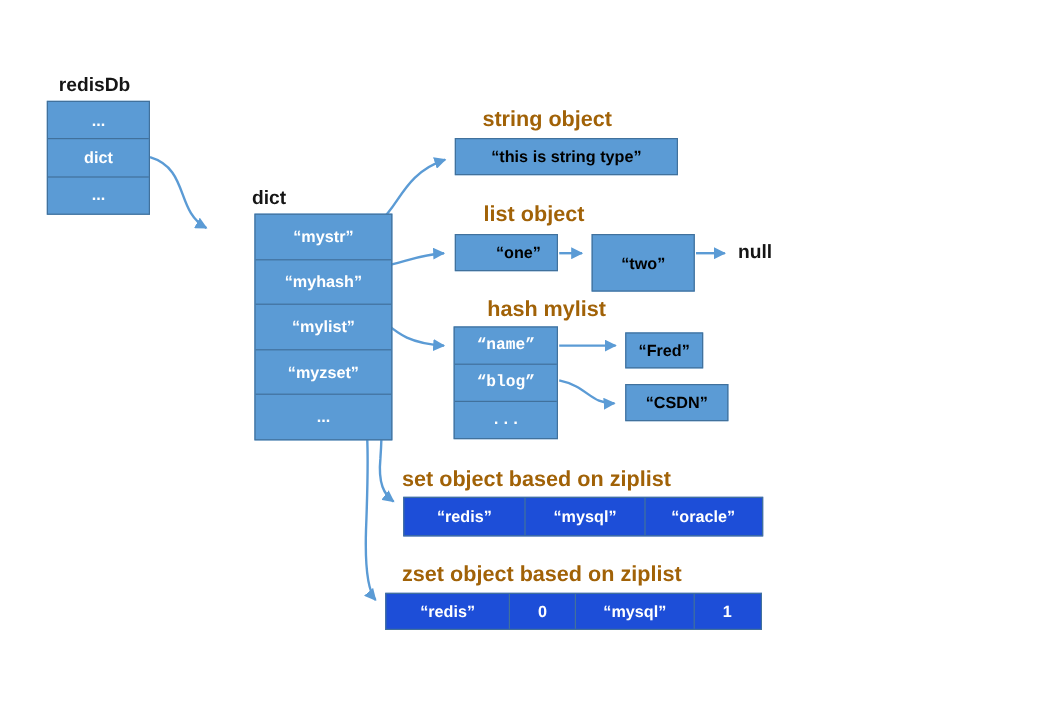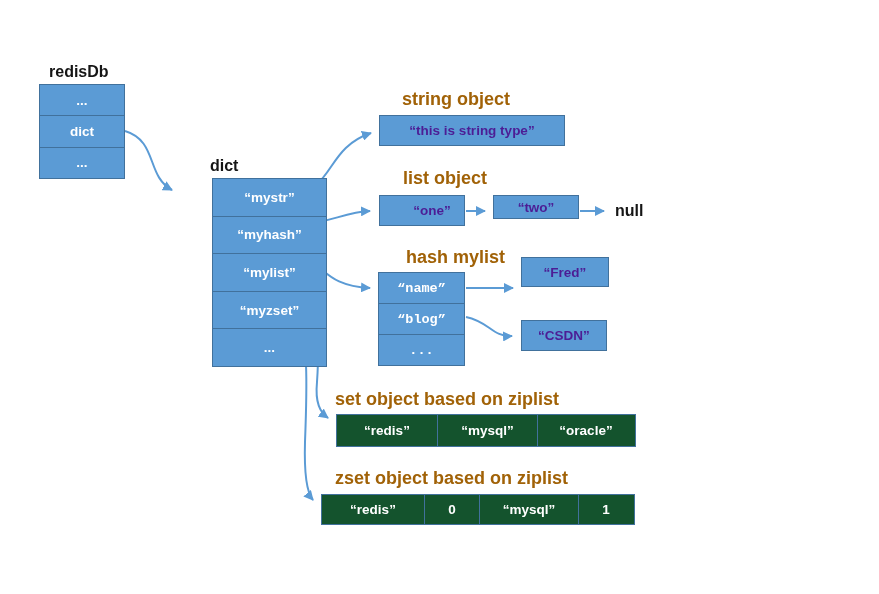--- a/index.html
+++ b/index.html
@@ -12,34 +12,34 @@
     position:absolute;font-size:16px;font-weight:bold;color:#151515;
     white-space:nowrap;
   }
   .redlabel{
     position:absolute;font-size:18px;font-weight:bold;color:#a16207;
     white-space:nowrap;
   }
   .box{
     position:absolute;background:#5b9bd5;border:1.5px solid #41719c;
     box-sizing:border-box;display:flex;align-items:center;justify-content:center;
-    color:#4c1d95;font-size:13.5px;font-weight:bold;white-space:nowrap;
+    color:#000000;font-size:13.5px;font-weight:bold;white-space:nowrap;
   }
   .vtable{
     position:absolute;background:#5b9bd5;border:1.5px solid #41719c;
     box-sizing:border-box;display:flex;flex-direction:column;
   }
   .vtable .trow{
     flex:1;display:flex;align-items:center;justify-content:center;
     color:#ffffff;font-size:13.5px;font-weight:bold;
     border-top:1.5px solid #41719c;box-sizing:border-box;white-space:nowrap;
   }
   .vtable .trow:first-child{border-top:none;}
   .hrow{
-    position:absolute;background:#14532d;border:1.5px solid #41719c;
+    position:absolute;background:#1d4ed8;border:1.5px solid #41719c;
     box-sizing:border-box;display:flex;flex-direction:row;
   }
   .hrow .hcell{
     display:flex;align-items:center;justify-content:center;
     color:#ffffff;font-size:13.5px;font-weight:bold;
     border-left:1.5px solid #41719c;box-sizing:border-box;white-space:nowrap;
   }
   .hrow .hcell:first-child{border-left:none;}
 </style>
 </head>
@@ -81,30 +81,30 @@
     <div class="trow">“mylist”</div>
     <div class="trow">“myzset”</div>
     <div class="trow">...</div>
   </div>
 
   <div class="redlabel" style="left:402px;top:89px;">string object</div>
   <div class="box" style="left:379px;top:115px;width:186px;height:31px;">“this is string type”</div>
 
   <div class="redlabel" style="left:403px;top:168px;">list object</div>
   <div class="box" style="left:379px;top:195px;width:86px;height:31px;padding-left:20px;">“one”</div>
-  <div class="box" style="left:493px;top:195px;width:86px;height:24px;">“two”</div>
+  <div class="box" style="left:493px;top:195px;width:86px;height:48px;">“two”</div>
   <div class="blacktitle" style="left:615px;top:202px;">null</div>
 
   <div class="redlabel" style="left:406px;top:247px;">hash mylist</div>
   <div class="vtable" style="left:378px;top:272px;width:87px;height:94px;font-family:Liberation Mono, monospace;">
     <div class="trow">“name”</div>
     <div class="trow">“blog”</div>
     <div class="trow">...</div>
   </div>
-  <div class="box" style="left:521px;top:257px;width:88px;height:30px;">“Fred”</div>
+  <div class="box" style="left:521px;top:277px;width:65px;height:30px;">“Fred”</div>
   <div class="box" style="left:521px;top:320px;width:86px;height:31px;">“CSDN”</div>
 
   <div class="redlabel" style="left:335px;top:389px;">set object based on ziplist</div>
   <div class="hrow" style="left:336px;top:414px;width:300px;height:33px;">
     <div class="hcell" style="width:100px;">“redis”</div>
     <div class="hcell" style="width:100px;">“mysql”</div>
     <div class="hcell" style="width:97px;">“oracle”</div>
   </div>
 
   <div class="redlabel" style="left:335px;top:468px;">zset object based on ziplist</div>

